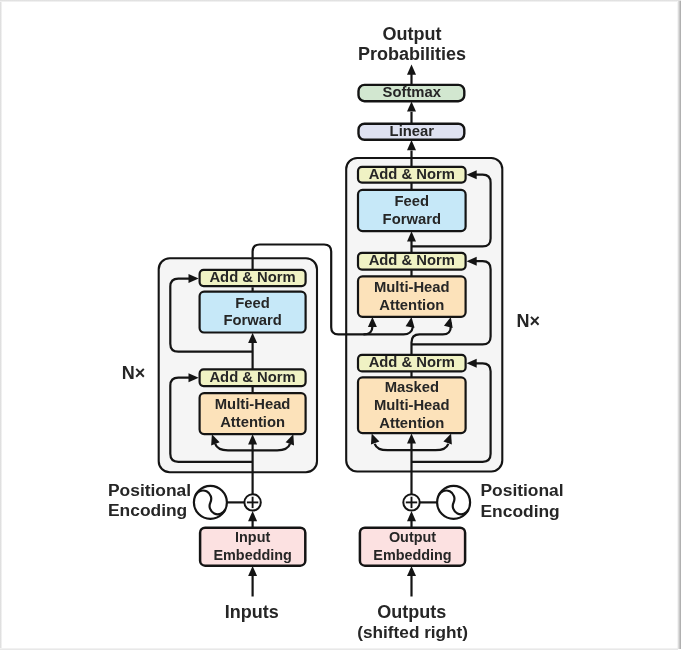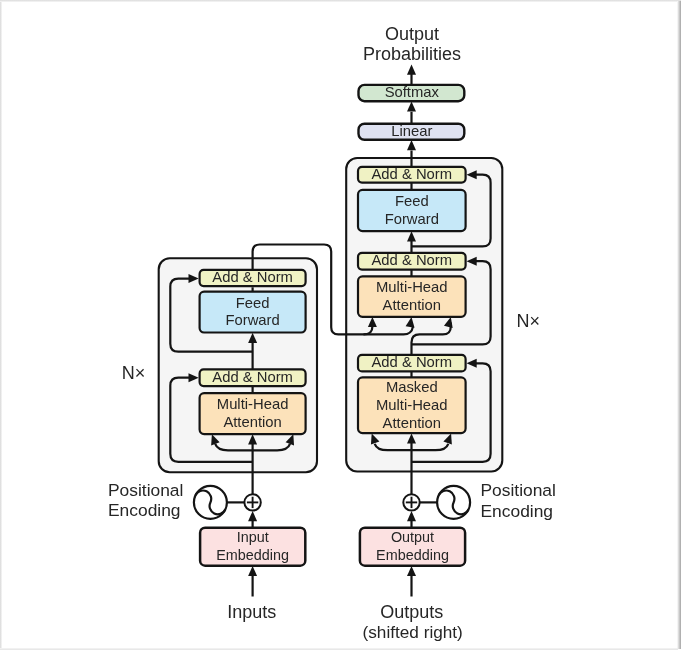--- a/index.html
+++ b/index.html
@@ -1,16 +1,16 @@
 <!DOCTYPE html>
 <html><head>
 <meta charset="utf-8">
 <style>
   html,body{margin:0;padding:0;background:#fff;}
-  #page{position:relative;width:681px;height:650px;overflow:hidden;background:#fff;}
+  #page{position:relative;width:681px;height:650px;overflow:hidden;background:#fff;font-weight:bold;}
   svg{display:block;}
   text{font-family:"Liberation Sans",sans-serif;fill:#262626;}
 </style>
 </head>
 <body>
 <div id="page">
 <svg width="681" height="650" viewBox="0 0 681 650">
   <defs>
     <linearGradient id="rightedge" x1="0" y1="0" x2="1" y2="0">
       <stop offset="0" stop-color="#ffffff"></stop>

